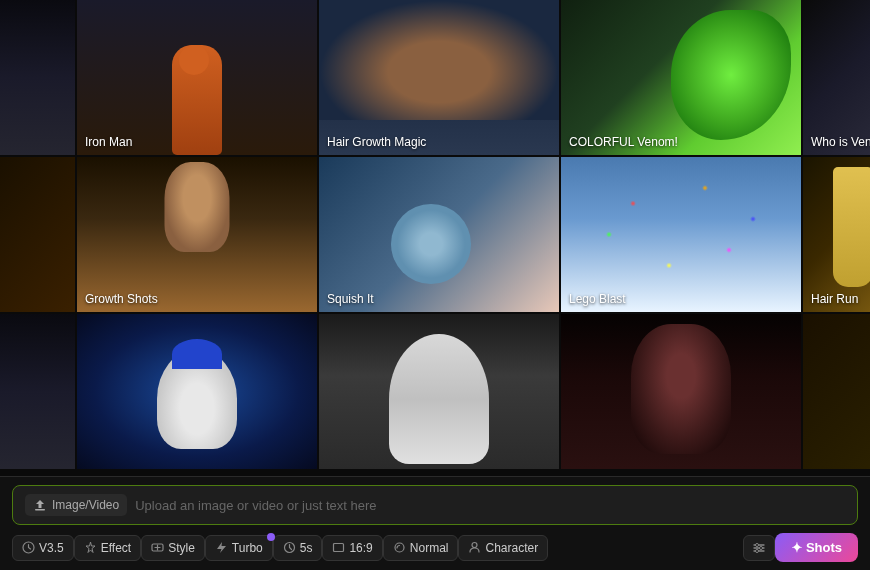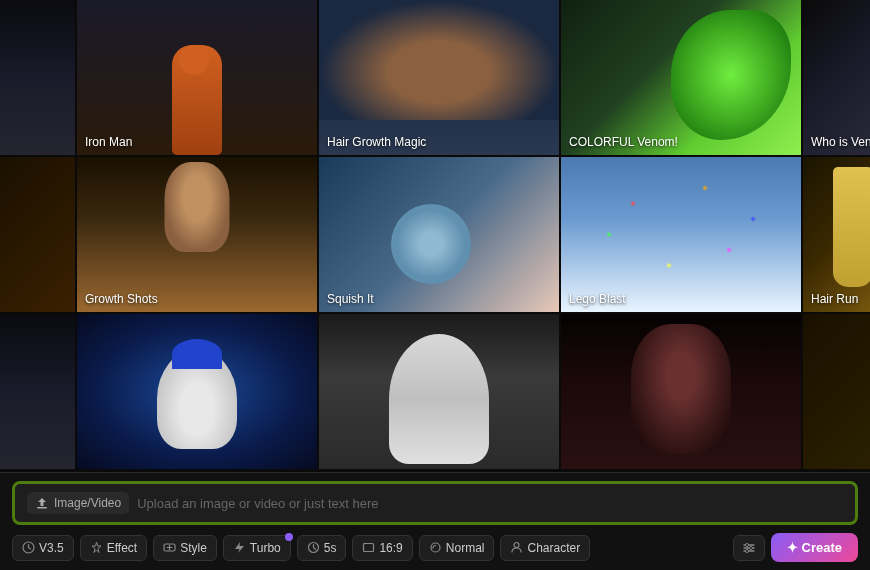--- a/index.html
+++ b/index.html
@@ -50,21 +50,21 @@
       right: 0;
       background: #111111;
       border-top: 1px solid #2a2a2a;
       padding: 8px 12px;
     }
 
     .input-row {
       display: flex;
       align-items: center;
       background: #1e1e1e;
-      border: 3px solid #4d7c0f;
+      border: 1px solid #4d7c0f;
       border-radius: 8px;
       padding: 8px 12px;
       margin-bottom: 8px;
       gap: 8px;
     }
 
     .upload-btn {
       display: flex;
       align-items: center;
       gap: 5px;
@@ -80,21 +80,20 @@
 
     .input-placeholder {
       flex: 1;
       color: #666;
       font-size: 13px;
     }
 
     .toolbar-row {
       display: flex;
       align-items: center;
-      gap: 6px;
     }
 
     .tool-btn {
       display: flex;
       align-items: center;
       gap: 4px;
       background: #1e1e1e;
       border: 1px solid #333;
       border-radius: 6px;
       color: #ccc;
@@ -500,16 +499,16 @@
     <button class="settings-btn">
       <svg width="14" height="14" viewBox="0 0 14 14">
         <path d="M2 4h10M2 7h10M2 10h10" stroke="#888" stroke-width="1.3" stroke-linecap="round"></path>
         <circle cx="5" cy="4" r="1.5" fill="#111" stroke="#888" stroke-width="1"></circle>
         <circle cx="9" cy="7" r="1.5" fill="#111" stroke="#888" stroke-width="1"></circle>
         <circle cx="5" cy="10" r="1.5" fill="#111" stroke="#888" stroke-width="1"></circle>
       </svg>
     </button>
 
     <button class="create-btn">
-      <span>✦ Create</span>
+      <span>✦ Shots</span>
     </button>
   </div>
 </div>
 
 </body></html>

